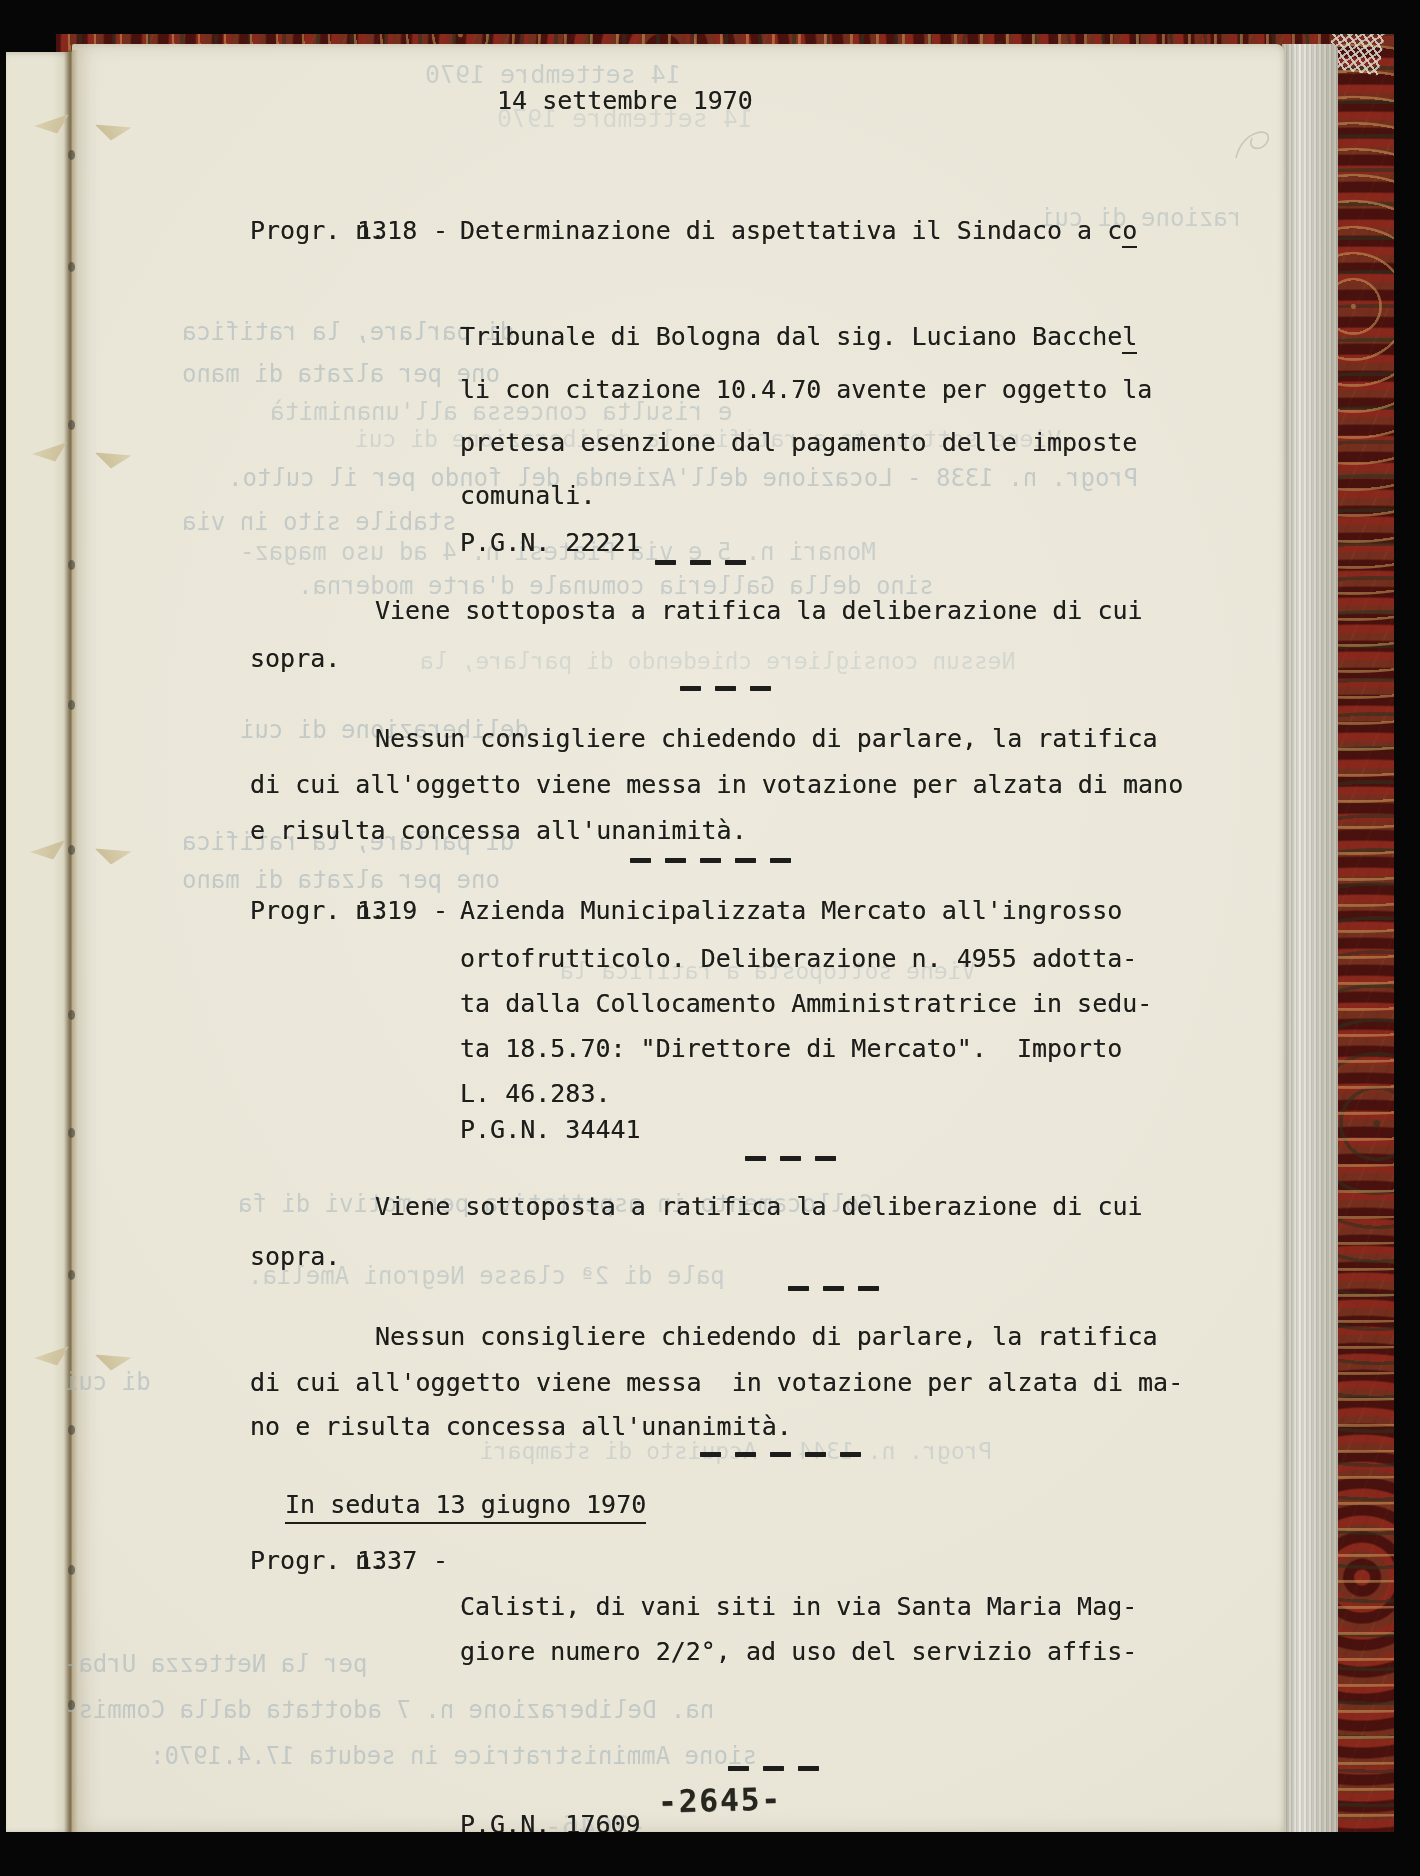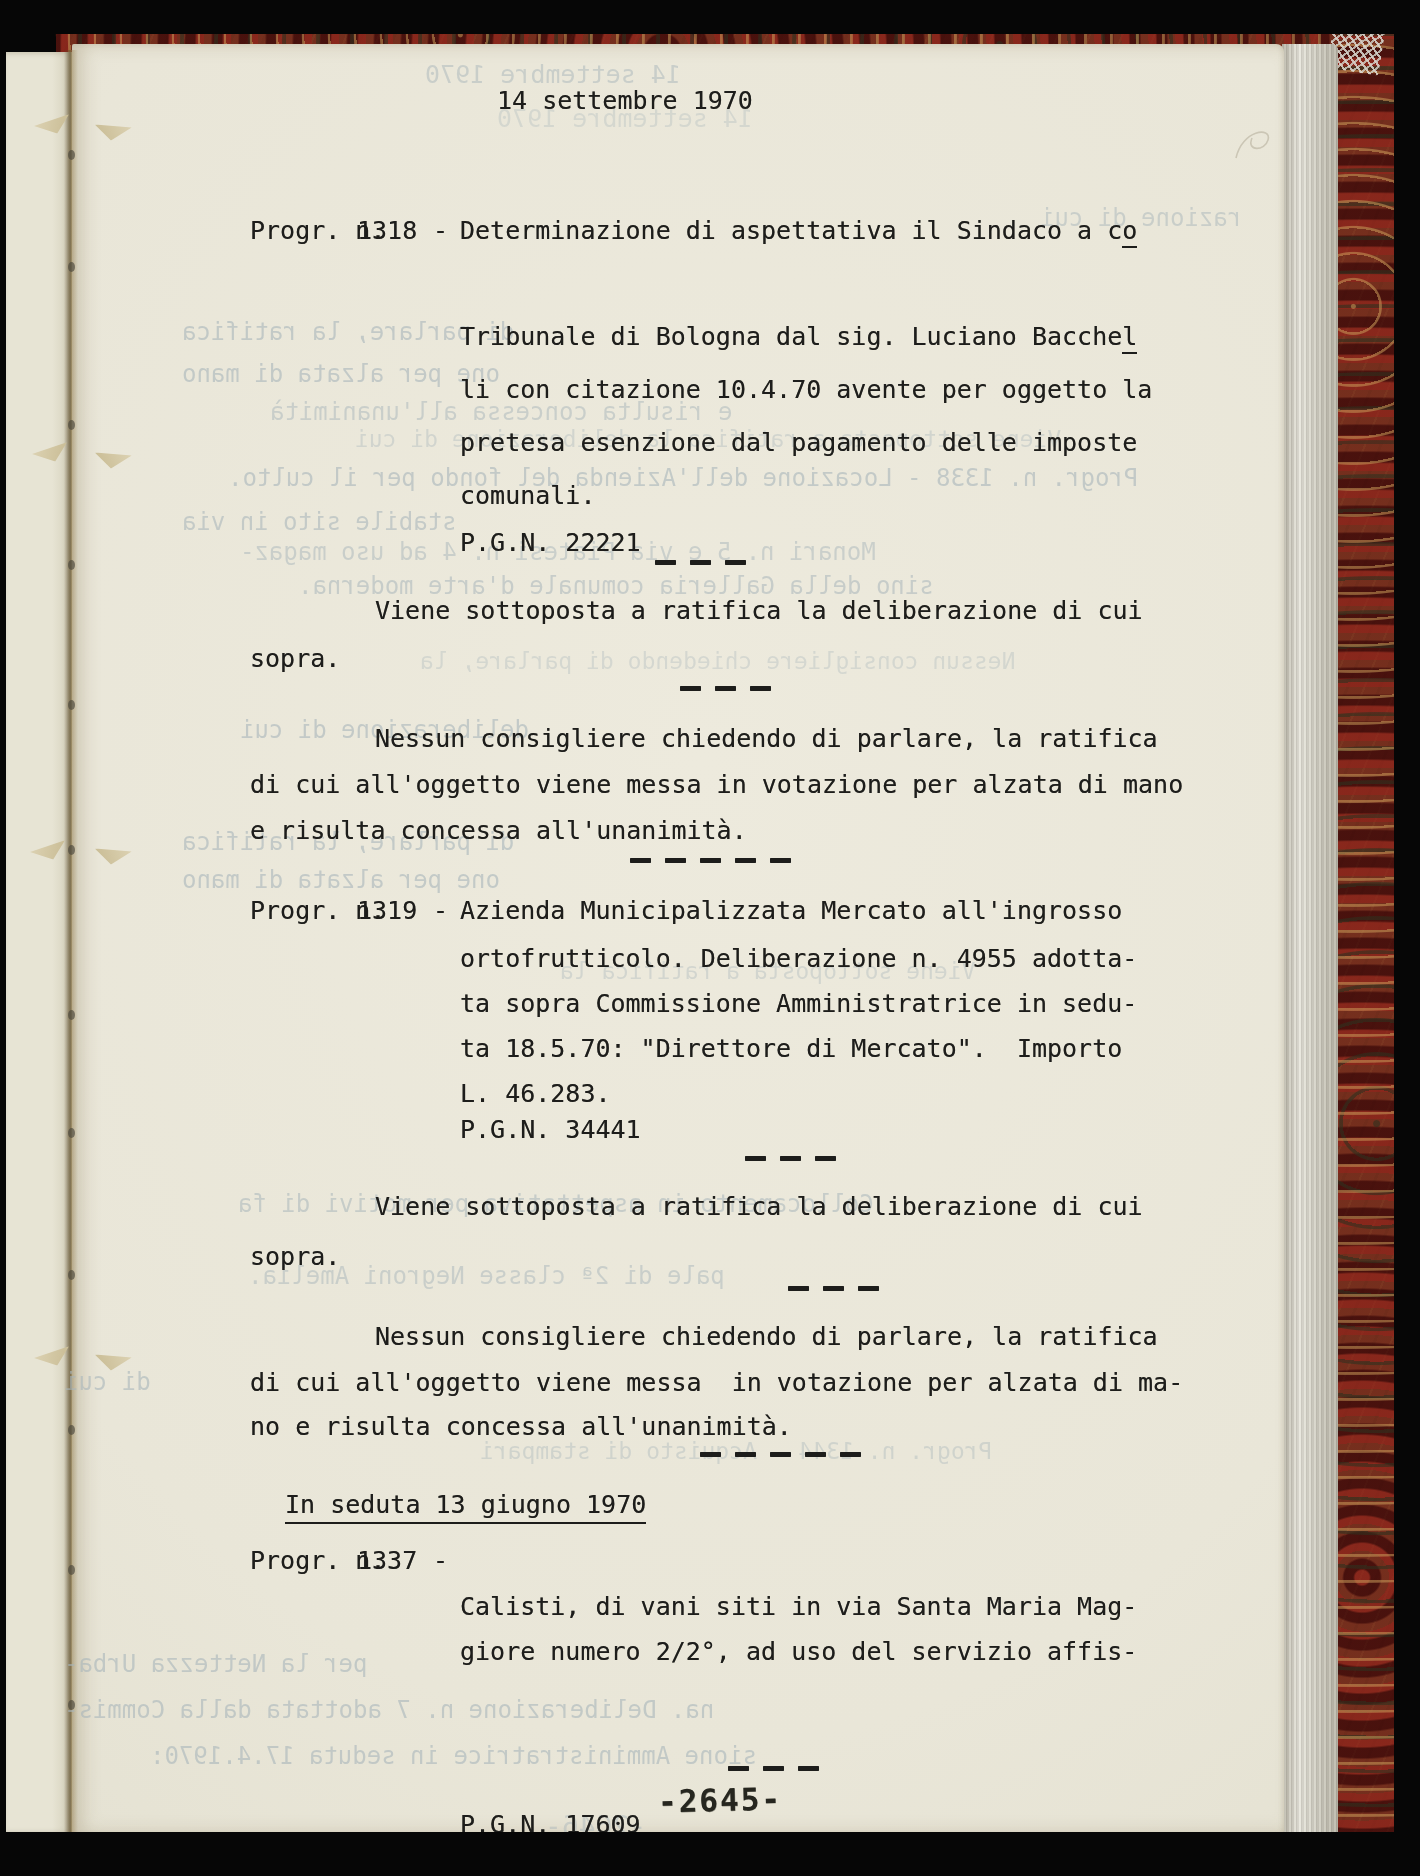--- a/index.html
+++ b/index.html
@@ -192,21 +192,21 @@
       <div class="dash"></div>
       <div class="dash"></div>
       <div class="dash"></div>
     </div>
 
   <div class="tline" style="left:250px;top:896px">Progr. n.</div>
   <div class="tline" style="left:357px;top:896px">1319</div>
   <div class="tline" style="left:433px;top:896px">-</div>
   <div class="tline" style="left:460px;top:896px">Azienda Municipalizzata Mercato all'ingrosso</div>
   <div class="tline" style="left:460px;top:944px">ortofrutticolo. Deliberazione n. 4955 adotta-</div>
-  <div class="tline" style="left:460px;top:989px">ta sopra Commissione Amministratrice in sedu-</div>
+  <div class="tline" style="left:460px;top:989px">ta dalla Collocamento Amministratrice in sedu-</div>
   <div class="tline" style="left:460px;top:1034px">ta 18.5.70: "Direttore di Mercato".  Importo</div>
   <div class="tline" style="left:460px;top:1079px">L. 46.283.</div>
   <div class="tline" style="left:460px;top:1115px">P.G.N. 34441</div>
 
   <div class="sep" style="left:745px;top:1156px">
       <div class="dash"></div>
       <div class="dash"></div>
       <div class="dash"></div>
     </div>
 

